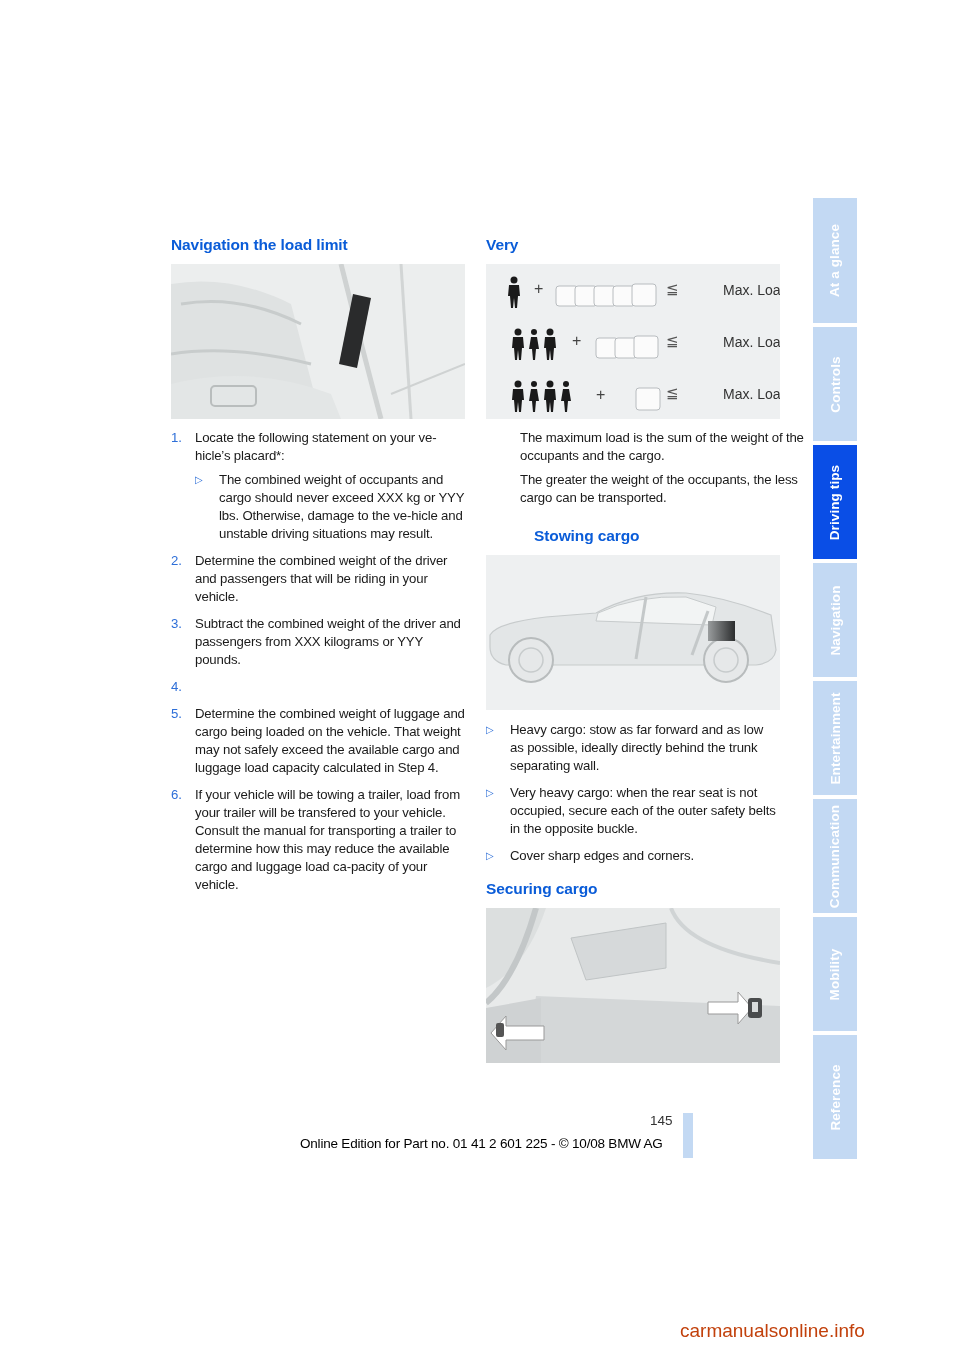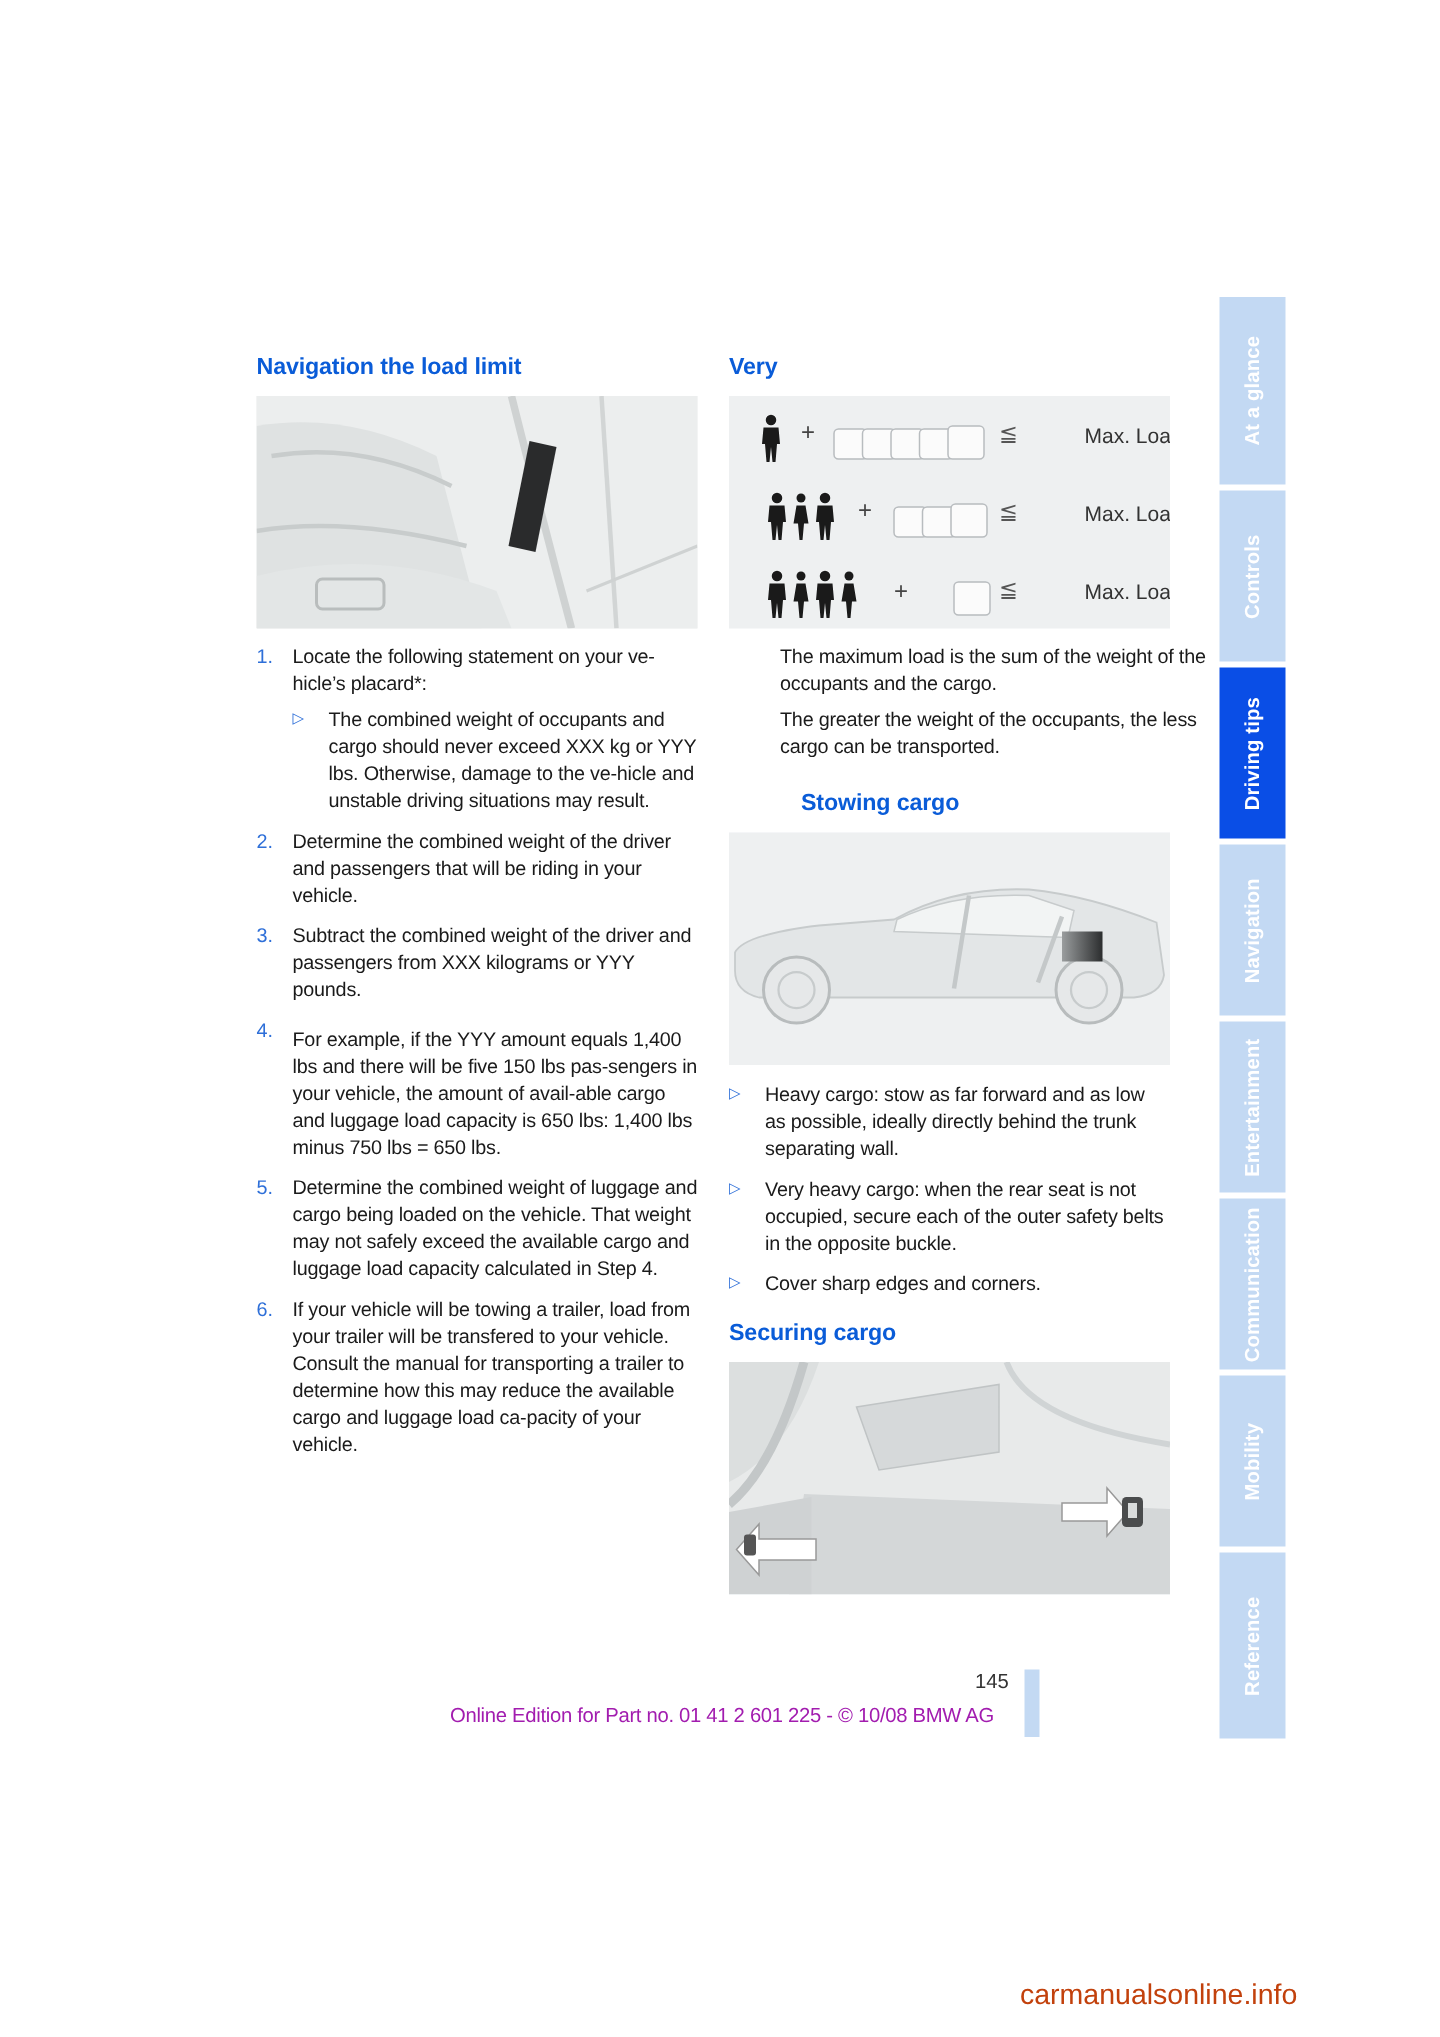--- a/index.html
+++ b/index.html
@@ -32,21 +32,21 @@
     position: absolute; left: 0; width: 44px; background: #c3d9f3;
     display: flex; align-items: center; justify-content: center;
   }
   .tab.active { background: #0a4ee6; }
   .tab span {
     transform: rotate(-90deg); white-space: nowrap; color: #ffffff;
     font-size: 13.5px; font-weight: bold; letter-spacing: 0.1px;
   }
   .footer-num { position: absolute; left: 650px; top: 1113px; font-size: 13.5px; color: #333; }
   .footer-bar { position: absolute; left: 683px; top: 1113px; width: 10px; height: 45px; background: #c3d9f3; }
-  .footer-text { position: absolute; left: 300px; top: 1136px; font-size: 13.5px; color: #a21caf; white-space: nowrap; letter-spacing: -0.2px; }
+  .footer-text { position: absolute; left: 300px; top: 1136px; font-size: 13.5px; color: #000000; white-space: nowrap; letter-spacing: -0.2px; }
   .watermark { position: absolute; left: 680px; top: 1320px; font-size: 19px; color: #c2410c; white-space: nowrap; }
 
   .load-row { position: absolute; left: 0; width: 294px; height: 40px; }
   .maxload { position: absolute; left: 237px; font-size: 14px; color: #333; white-space: nowrap; }
   .leq { position: absolute; left: 180px; font-size: 15px; color: #555; }
   .plus { position: absolute; font-size: 16px; color: #444; }
 </style>
 </head>
 <body>
 
@@ -86,21 +86,20 @@
     </div>
     <div class="gap"></div>
     <div class="numitem">
       <span class="num">3.</span>
       <p class="item-text">Subtract the combined weight of the driver and passengers from XXX kilograms or YYY pounds.</p>
     </div>
     <div class="gap"></div>
     <div class="numitem">
       <span class="num">4.</span>
       <div>
-        <p class="item-text follow">For example, if the YYY amount equals 1,400 lbs and there will be five 150 lbs pas-sengers in your vehicle, the amount of avail-able cargo and luggage load capacity is 650 lbs: 1,400 lbs minus 750 lbs = 650 lbs.</p>
       </div>
     </div>
     <div class="gap"></div>
     <div class="numitem">
       <span class="num">5.</span>
       <p class="item-text">Determine the combined weight of luggage and cargo being loaded on the vehicle. That weight may not safely exceed the available cargo and luggage load capacity calculated in Step 4.</p>
     </div>
     <div class="gap"></div>
     <div class="numitem">
       <span class="num">6.</span>

